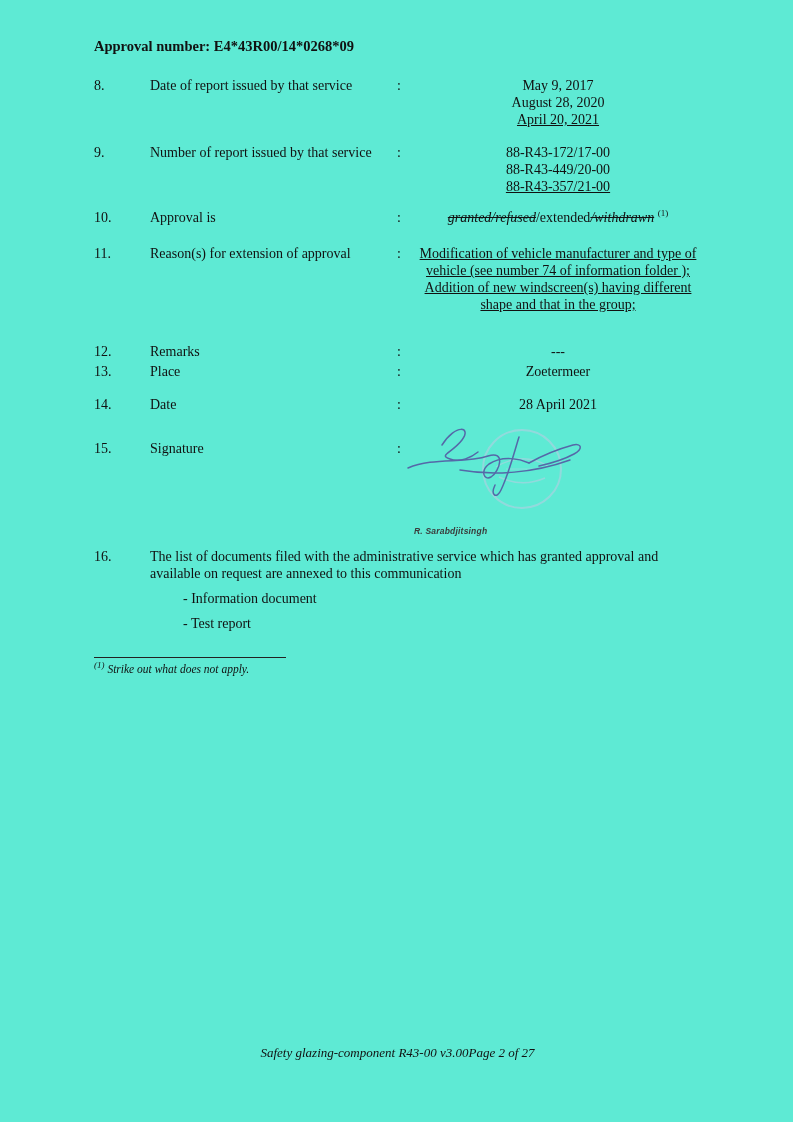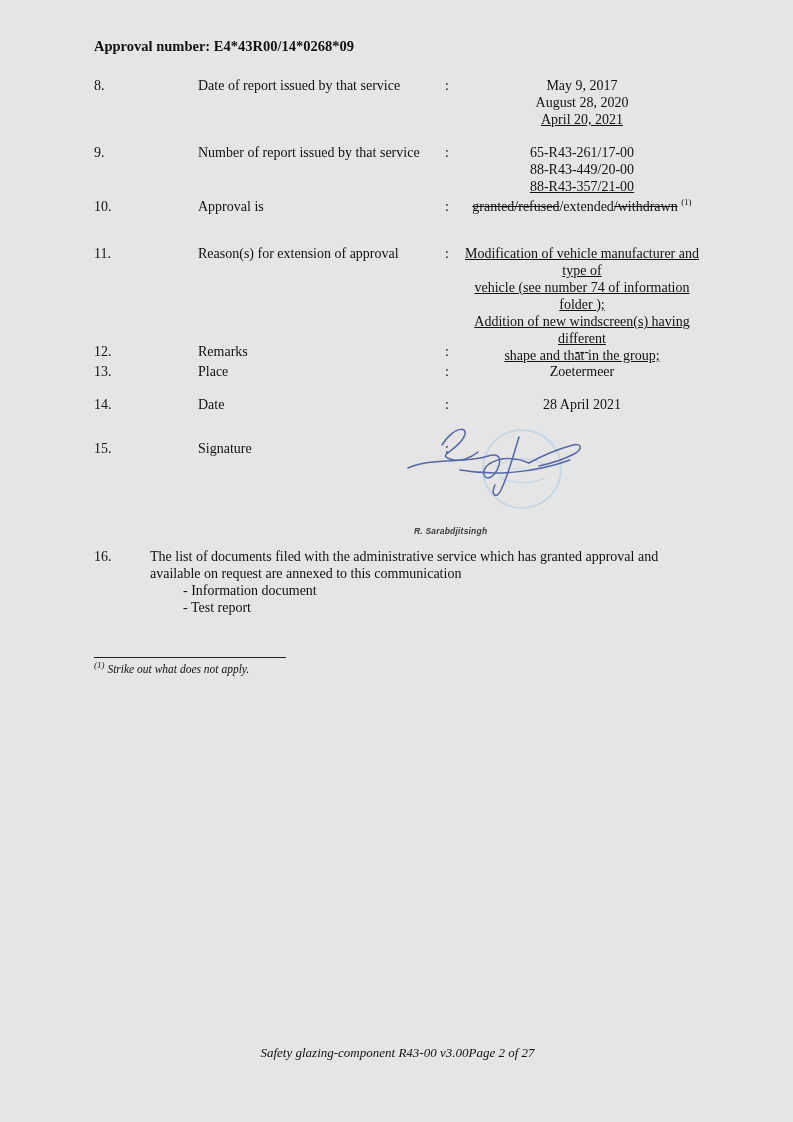--- a/index.html
+++ b/index.html
@@ -1,34 +1,34 @@
 <!DOCTYPE html>
 <html><head>
 <meta charset="utf-8">
 <style>
   html,body{margin:0;padding:0;background:#ffffff;}
   .page{
     position:relative;
     width:793px;height:1122px;
-    background:#e5e5e5;
+    background:#5eead4;
     font-family:"Liberation Serif", serif;
     font-size:14px;line-height:17px;color:#111;
     overflow:hidden;
   }
   .hdr{position:absolute;left:94px;top:38px;font-weight:bold;font-size:14.5px;}
   .row{position:absolute;left:94px;width:612px;display:flex;align-items:flex-start;}
   .num{flex:0 0 56px;}
-  .label{flex:0 0 241px;padding-right:6px;margin-left:48px;}
+  .label{flex:0 0 241px;padding-right:6px;}
   .colon{flex:0 0 13px;}
   .value{flex:1;text-align:center;}
   .u{text-decoration:underline;}
-  .s{text-decoration:line-through;}
+  .s{text-decoration:line-through;font-style:italic;}
   sup{font-size:9px;line-height:0;vertical-align:super;}
   .content16{flex:1;}
-  .docline{margin-left:33px;}
+  .docline{margin-left:33px;margin-top:8px;}
   .fnrule{position:absolute;left:94px;top:657px;width:192px;border-top:1.5px solid #222;}
   .fntext{position:absolute;left:94px;top:662px;font-size:11.5px;line-height:14px;font-style:italic;}
   .footer{position:absolute;left:94px;top:1044px;width:607px;display:flex;justify-content:center;font-style:italic;font-size:13px;}
   .sigwrap{position:absolute;left:402px;top:419px;width:210px;height:90px;}
   .signame{position:absolute;left:414px;top:477px;font-family:"Liberation Sans", sans-serif;font-weight:bold;font-style:italic;font-size:8.5px;color:#3a3a3a;letter-spacing:.2px;margin-top:46px;}
 </style>
 </head>
 <body>
 
 <div class="page">
@@ -44,27 +44,27 @@
       <div>August 28, 2020</div>
       <div class="u">April 20, 2021</div>
     </div>
   </div>
 
   <div class="row" style="top:144px">
     <div class="num">9.</div>
     <div class="label">Number of report issued by that service</div>
     <div class="colon">:</div>
     <div class="value">
-      <div>65-R43-261/17-00</div>
+      <div>88-R43-172/17-00</div>
       <div>88-R43-449/20-00</div>
       <div class="u">88-R43-357/21-00</div>
     </div>
   </div>
 
-  <div class="row" style="top:198px">
+  <div class="row" style="top:209px">
     <div class="num">10.</div>
     <div class="label">Approval is</div>
     <div class="colon">:</div>
     <div class="value">
       <span class="s">granted/refused</span><span>/extended</span><span class="s">/withdrawn</span>&nbsp;<sup>(1)</sup>
     </div>
   </div>
 
   <div class="row" style="top:245px">
     <div class="num">11.</div>

